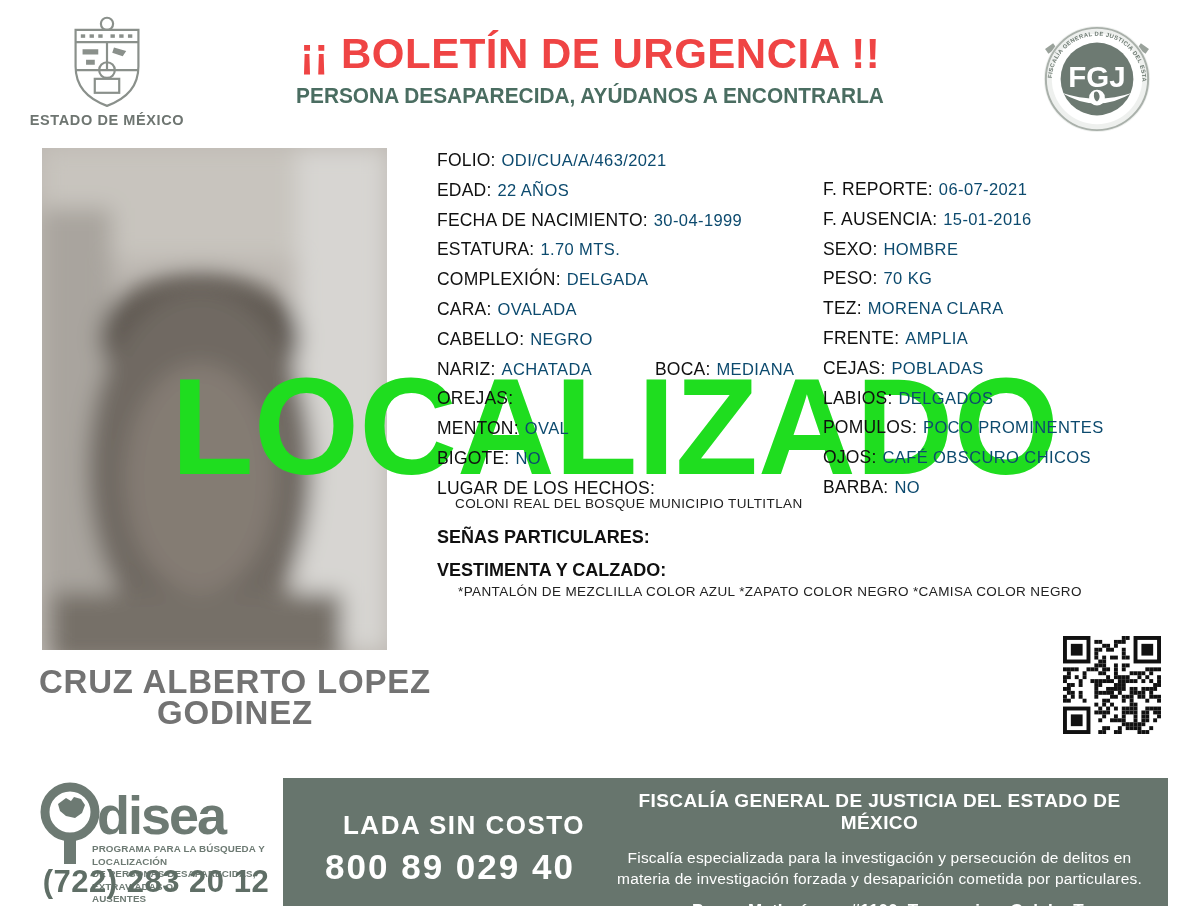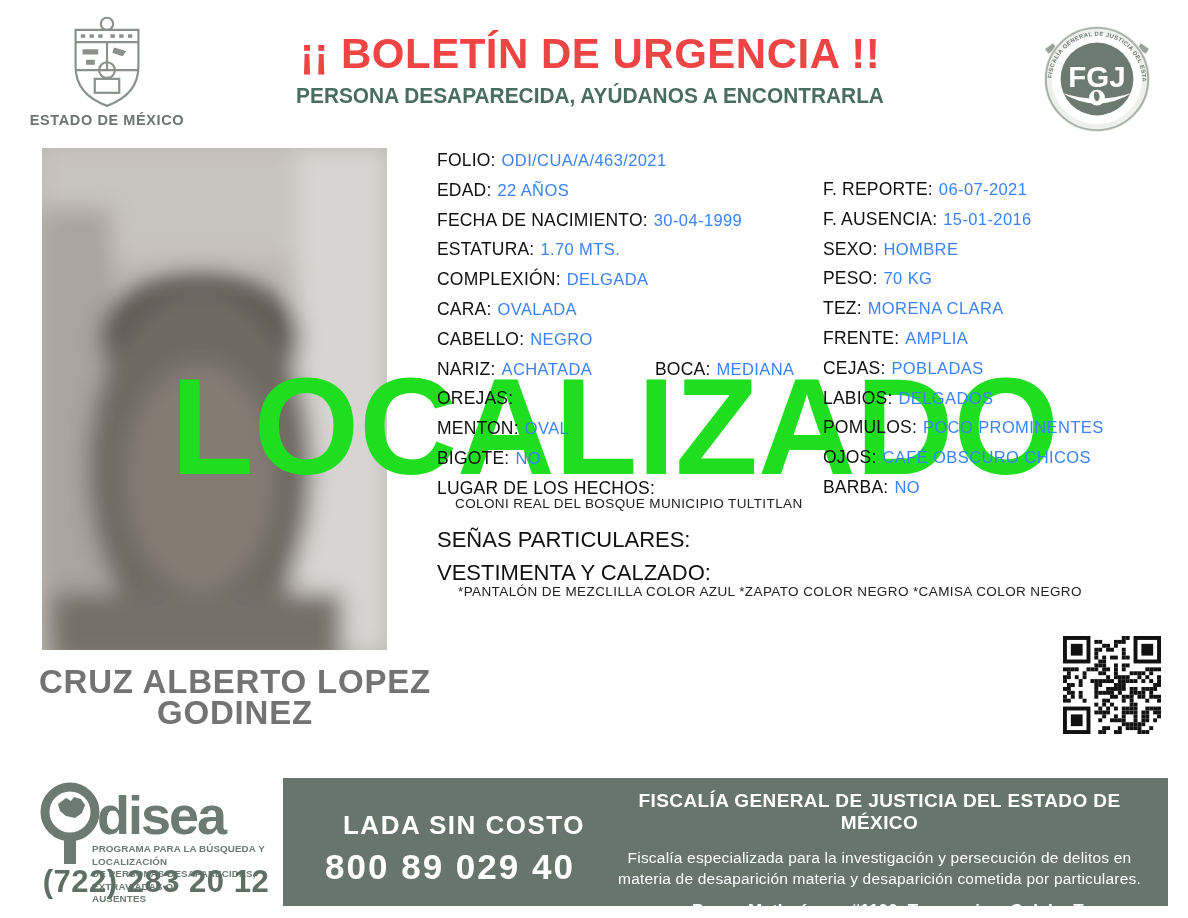--- a/index.html
+++ b/index.html
@@ -30,24 +30,24 @@
 
   
   .watermark { position:absolute; left:145px; top:352px; width:940px; height:150px; z-index:2; pointer-events:none; }
 
   
   .fields { position:absolute; z-index:3; }
   .col-left  { left:437px; top:146px; }
   .col-right { left:823px; top:175px; }
   .frow { height:29.8px; line-height:29.8px; white-space:nowrap; position:relative; }
   .lbl { font-size:17.5px; font-weight:normal; color:#101010; letter-spacing:0.2px; }
-  .val { font-size:16.5px; font-weight:500; color:#3b82f6; margin-left:6px; letter-spacing:0.4px; }
+  .val { font-size:16.5px; font-weight:500; color:#0c4a6e; margin-left:6px; letter-spacing:0.4px; }
   .pair-offset { position:absolute; left:218px; top:0; }
   .sub-line { position:absolute; z-index:3; font-size:13.5px; font-weight:500; color:#222; letter-spacing:0.4px; white-space:nowrap; }
-  .solo-label { position:absolute; z-index:3; font-size:22px; font-weight:normal; color:#101010;text-align:right; }
+  .solo-label { position:absolute; z-index:3; font-size:18px; font-weight:bold; color:#101010;text-align:right; }
 
   
   .person-name {
     position:absolute; left:25px; top:666px; width:420px; z-index:3;
     text-align:center; font-size:33px; font-weight:bold; color:#737373;
     line-height:31px; letter-spacing:0.8px;
   }
   .qr { position:absolute; left:1063px; top:636px; width:98px; height:98px; z-index:3; }
 
   
@@ -475,21 +475,21 @@
   </div>
   <div class="odisea-phone">(722) 283 20 12</div>
 
   <div class="footer-band">
     <div class="lada-block">
       <div class="lada-line1">LADA SIN COSTO</div>
       <div class="lada-line2">800 89 029 40</div>
     </div>
     <div class="fgj-info">
       <div class="fgj-info-title">FISCALÍA GENERAL DE JUSTICIA DEL ESTADO DE MÉXICO</div>
-      <div class="fgj-info-desc">Fiscalía especializada para la investigación y persecución de delitos en materia de desaparición materia y desaparición cometida por particulares.</div>
+      <div class="fgj-info-desc">Fiscalía especializada para la investigación y persecución de delitos en materia de investigación forzada y desaparición cometida por particulares.</div>
       <div class="fgj-info-address">
         <div>Paseo Matlazíncas #1100, Tercer piso, Col. La Teresona,</div>
 
       </div>
     </div>
   </div>
 
 </div>
 
 </body></html>

